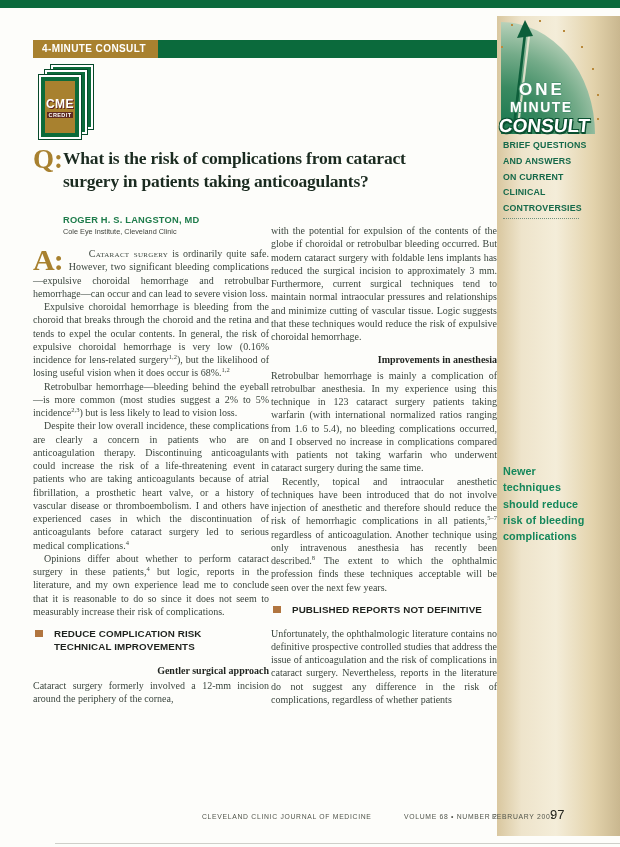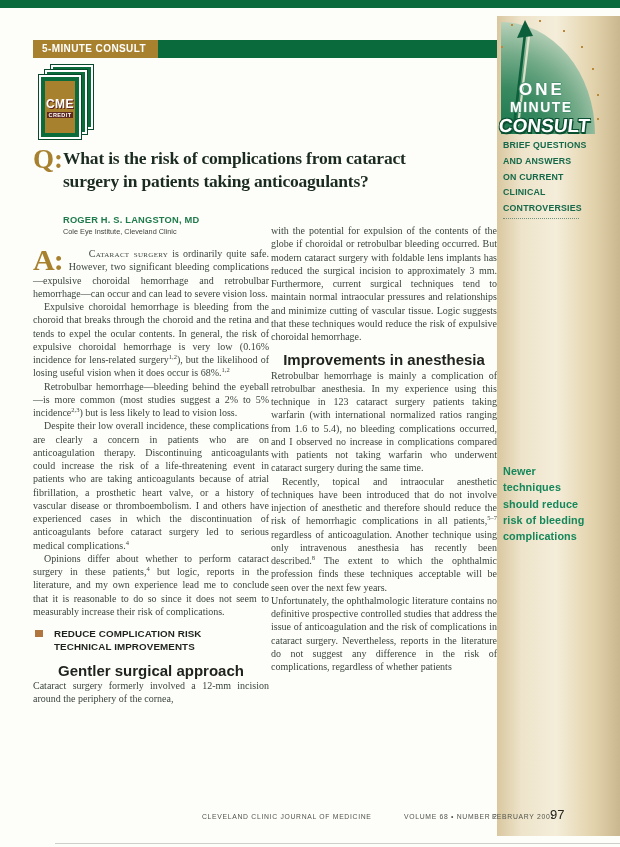--- a/index.html
+++ b/index.html
@@ -60,39 +60,39 @@
   .col-right{left:271px;top:224px;width:226px;}
   .indent{text-indent:11px;}
   sup{font-size:6.5px;line-height:0;vertical-align:super;}
   .sc{font-variant:small-caps;letter-spacing:0.3px;margin-left:20px;}
   .dropcap{float:left;font-family:"Liberation Serif",serif;font-weight:bold;font-size:30px;
         line-height:23px;color:#a8812f;margin:1px 6px 0 0;letter-spacing:-1px;}
   .section-heading{position:relative;margin:10px 0 10px;padding-left:21px;}
   .section-heading .bullet{position:absolute;left:2px;top:2px;width:8px;height:7px;background:#b1753f;}
   .section-heading .sh-lines div{font-family:"Liberation Sans",sans-serif;font-weight:bold;
         font-size:9.8px;line-height:12.8px;color:#1f231e;letter-spacing:0.1px;text-align:left;}
-  .subhead{font-family:Liberation Sans, sans-serif;font-weight:bold;font-size:15px;
-        color:#1f231e;margin:10px 0 2px;text-align:center;}
+  .subhead{font-family:Liberation Serif, serif;font-weight:bold;font-size:10px;
+        color:#1f231e;margin:10px 0 2px;text-align:right;}
   
   .footer{position:absolute;left:0;top:810px;width:620px;height:20px;
         font-family:"Liberation Sans",sans-serif;font-size:6.8px;color:#50544a;letter-spacing:0.7px;padding-left:41px;}
   .f-journal{position:absolute;left:202px;top:3px;}
   .f-volume{position:absolute;left:404px;top:3px;}
   .f-date{position:absolute;left:492px;top:3px;}
   .f-page{position:absolute;left:550px;top:-3px;font-size:13px;color:#26261f;letter-spacing:0;}
   .bottom-rule{position:absolute;left:55px;top:843px;width:565px;height:1px;background:#cfcfc9;}
 </style>
 </head>
 <body>
 
 <div class="page">
   <div class="topbar"></div>
 
   <div class="banner">
-    <div class="banner-gold">5-MINUTE CONSULT</div>
+    <div class="banner-gold">4-MINUTE CONSULT</div>
     <div class="banner-green"></div>
   </div>
 
   <div class="cme">
     <div class="cme-card back2"></div>
     <div class="cme-card back1"></div>
     <div class="cme-card front">
       <div class="cme-inner">
         <div class="cme-line1">CME</div>
         <div class="cme-line2">CREDIT</div>
@@ -162,20 +162,26 @@
         </div>
       </div>
       <div class="subhead">Gentler surgical approach</div>
       <p class=""><span>Cataract surgery formerly involved a 12-mm incision around the periphery of the cornea,</span></p>
     </div>
   <div class="col col-right">
       <p class=""><span>with the potential for expulsion of the contents of the globe if choroidal or retrobulbar bleeding occurred. But modern cataract surgery with foldable lens implants has reduced the surgical incision to approximately 3 mm. Furthermore, current surgical techniques tend to maintain normal intraocular pressures and relationships and minimize cutting of vascular tissue. Logic suggests that these techniques would reduce the risk of expulsive choroidal hemorrhage.</span></p>
       <div class="subhead">Improvements in anesthesia</div>
       <p class=""><span>Retrobulbar hemorrhage is mainly a complication of retrobulbar anesthesia. In my experience using this technique in 123 cataract surgery patients taking warfarin (with international normalized ratios ranging from 1.6 to 5.4), no bleeding complications occurred, and I observed no increase in complications compared with patients not taking warfarin who underwent cataract surgery during the same time.</span></p>
       <p class="indent"><span>Recently, topical and intraocular anesthetic techniques have been introduced that do not involve injection of anesthetic and therefore should reduce the risk of hemorrhagic complications in all patients,</span><sup>5–7</sup><span> regardless of anticoagulation. Another technique using only intravenous anesthesia has recently been described.</span><sup>8</sup><span> The extent to which the ophthalmic profession finds these techniques acceptable will be seen over the next few years.</span></p>
+      <div class="section-heading">
+        <span class="bullet"></span>
+        <div class="sh-lines">
+          <div>PUBLISHED REPORTS NOT DEFINITIVE</div>
+        </div>
+      </div>
       <p class=""><span>Unfortunately, the ophthalmologic literature contains no definitive prospective controlled studies that address the issue of anticoagulation and the risk of complications in cataract surgery. Nevertheless, reports in the literature do not suggest any difference in the risk of complications, regardless of whether patients</span></p>
     </div>
 
   <div class="footer">
     <span class="f-journal">CLEVELAND CLINIC JOURNAL OF MEDICINE</span>
     <span class="f-volume">VOLUME 68 • NUMBER 2</span>
     <span class="f-date">FEBRUARY 2001</span>
     <span class="f-page">97</span>
   </div>
   <div class="bottom-rule"></div>

